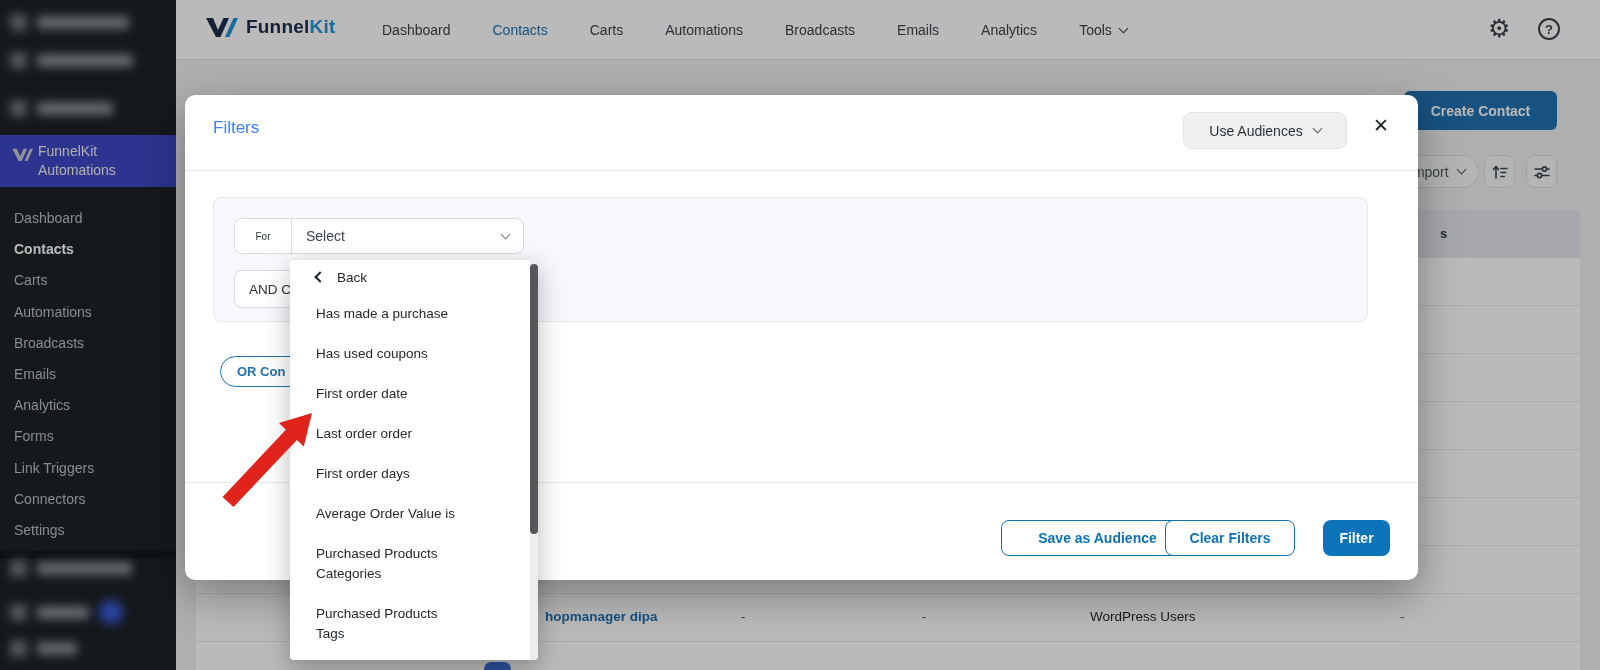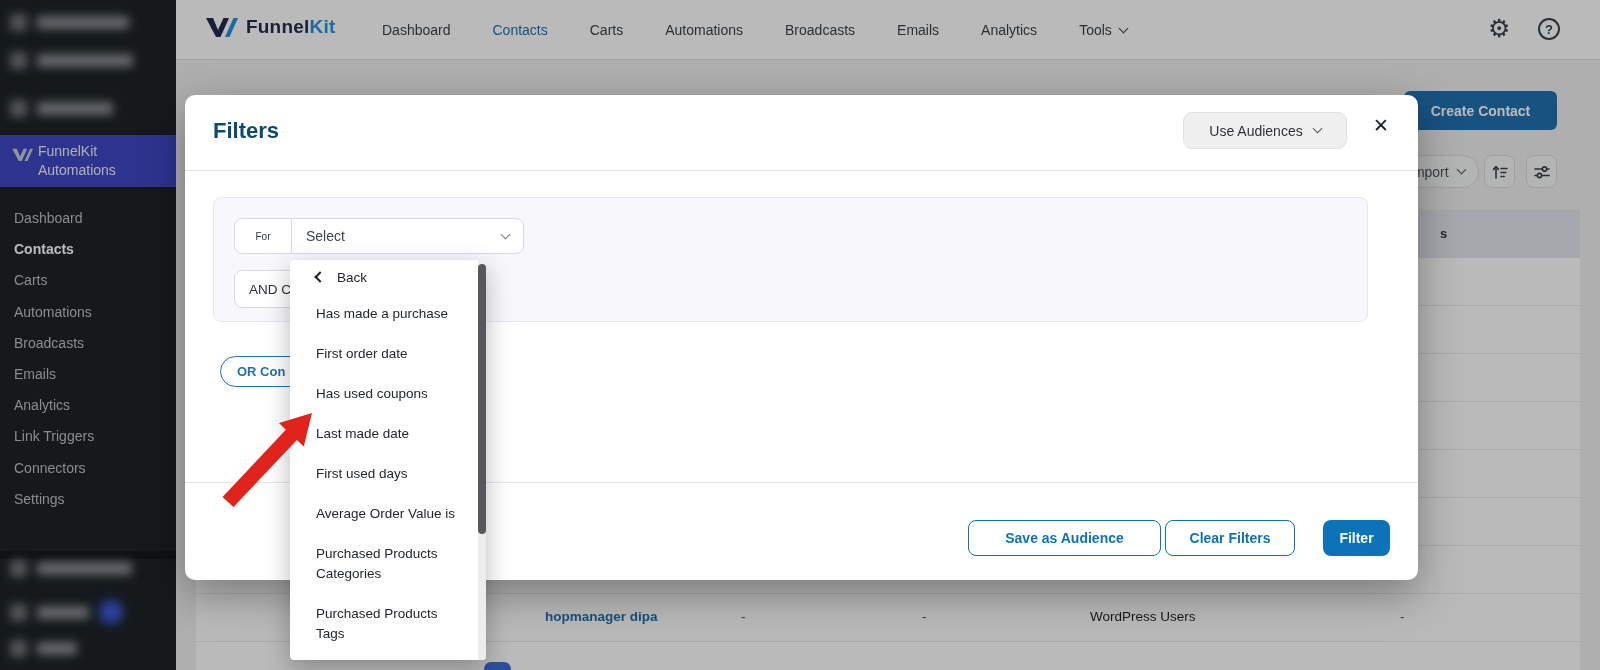--- a/index.html
+++ b/index.html
@@ -56,47 +56,47 @@
   .cell.link{color:#2271b1;font-weight:600;cursor:pointer;padding-left:12px;}
   .cell.dark{color:#1d2327;}
   .avatar-blue{position:absolute;left:288px;top:452px;width:27px;height:27px;border-radius:7px;background:#3b6fd9;}
 
   
   .overlay{position:absolute;left:0;top:0;width:1600px;height:670px;background:rgba(0,0,0,0.27);z-index:10;}
 
   
   .modal{position:absolute;left:185px;top:95px;width:1233px;height:485px;background:#fff;border-radius:10px;
          box-shadow:0 14px 44px rgba(0,0,0,0.35);z-index:20;}
-  .m-title{position:absolute;left:28px;top:23px;font-size:22px;font-weight:700;color:#0c4a6e;}
+  .m-title{position:absolute;left:28px;top:23px;font-size:17px;font-weight:400;color:#3b82f6;}
   .use-aud{position:absolute;left:998px;top:17px;width:164px;height:37px;background:#f0f0f1;border:1px solid #e3e3e6;
            border-radius:9px;display:flex;align-items:center;justify-content:center;gap:11px;font-size:14px;color:#2c3338;cursor:pointer;}
   .m-close{position:absolute;left:1188px;top:21px;font-size:19px;color:#1d2327;cursor:pointer;line-height:1;}
   .m-div{position:absolute;left:0;width:1233px;height:1px;background:#e6e6e9;}
   .f-panel{position:absolute;left:28px;top:102px;width:1155px;height:125px;background:#f8f8fc;
            border:1px solid #e7e7f0;border-radius:8px;}
   .for-select{position:absolute;left:20px;top:20px;width:290px;height:36px;background:#fff;border:1px solid #d9d9e0;
               border-radius:8px;display:flex;cursor:pointer;}
   .for-cell{width:57px;border-right:1px solid #d9d9e0;display:flex;align-items:center;justify-content:center;
             font-size:10px;color:#2c3338;}
   .sel-cell{flex:1;display:flex;align-items:center;padding:0 14px;font-size:14px;color:#3c434a;}
   .sel-cell .chv{margin-left:auto;color:#787c82;}
   .and-btn{position:absolute;left:20px;top:72px;width:118px;height:38px;background:#fff;border:1px solid #d9d9e0;
            border-radius:8px;display:flex;align-items:center;padding-left:14px;font-size:13.5px;color:#2c3338;cursor:pointer;}
   .or-btn{position:absolute;left:35px;top:261px;width:150px;height:31px;background:#fff;border:1px solid #2271b1;
           border-radius:16px;display:flex;align-items:center;padding-left:16px;font-size:13px;font-weight:600;
           color:#2271b1;cursor:pointer;}
   .ft-btn{position:absolute;top:425px;height:36px;border-radius:8px;font-size:14px;font-weight:600;
           display:flex;align-items:center;justify-content:center;cursor:pointer;}
   .ft-outline{background:#fff;border:1px solid #0c73b8;color:#0c73b8;}
-  .ft-save{left:783px;width:193px;}
+  .ft-save{left:816px;width:193px;}
   .ft-clear{left:980px;width:130px;}
   .ft-filter{left:1138px;width:67px;background:#0c73b8;color:#fff;}
 
   
-  .dropdown{position:absolute;left:290px;top:260px;width:196px;height:400px;background:#fff;border-radius:4px;
+  .dropdown{position:absolute;left:290px;top:260px;width:248px;height:400px;background:#fff;border-radius:4px;
             box-shadow:0 8px 26px rgba(0,0,0,0.28);z-index:30;overflow:hidden;}
   .dd-back{height:34px;display:flex;align-items:center;padding-left:26px;gap:13px;font-size:13.5px;color:#1d2327;cursor:pointer;}
   .dd-back .chv-left{color:#1d2327;}
   .dd-item{width:170px;padding:10px 0 10px 26px;font-size:13.5px;line-height:20px;color:#23282d;cursor:pointer;}
   .dd-scroll{position:absolute;right:0;top:0;width:8px;height:400px;background:#ededef;}
   .dd-thumb{position:absolute;left:0;top:4px;width:8px;height:270px;background:#55575b;border-radius:4px;cursor:pointer;}
 
   .red-arrow{position:absolute;left:215px;top:405px;z-index:40;}
 </style>
 </head>
@@ -130,20 +130,21 @@
     </div>
 
     <nav class="submenu">
       <div>Dashboard</div>
       <div class="active">Contacts</div>
       <div>Carts</div>
       <div>Automations</div>
       <div>Broadcasts</div>
       <div>Emails</div>
       <div>Analytics</div>
+      <div>Forms</div>
       <div>Link Triggers</div>
       <div>Connectors</div>
       <div>Settings</div>
     </nav>
 
     <div class="side-sep"></div>
     <div class="blur-row" style="left:10px;top:560px;">
       <span class="blur-ico"></span>
         <span class="blur-txt" style="width:95px;"></span>
     </div>
@@ -258,24 +259,24 @@
     <div class="ft-btn ft-outline ft-clear">Clear Filters</div>
     <div class="ft-btn ft-filter">Filter</div>
   </div>
 
   <div class="dropdown">
     <div class="dd-back">
       <i class="chv chv-left"></i>
       <span>Back</span>
     </div>
     <div class="dd-item">Has made a purchase</div>
+    <div class="dd-item">Has used coupons</div>
     <div class="dd-item">First order date</div>
-    <div class="dd-item">Has used coupons</div>
-    <div class="dd-item">Last made date</div>
-    <div class="dd-item">First used days</div>
+    <div class="dd-item">Last order order</div>
+    <div class="dd-item">First order days</div>
     <div class="dd-item">Average Order Value is</div>
     <div class="dd-item">Purchased Products Categories</div>
     <div class="dd-item">Purchased Products Tags</div>
     <div class="dd-scroll">
       <div class="dd-thumb"></div>
     </div>
   </div>
 
   <svg class="red-arrow" width="105" height="105" viewBox="215 405 105 105">
     <polygon points="312,413 303.8,446.5 296.9,439.9 233.5,507.1 222.5,496.9 285.9,429.7 279,423.1" fill="#e0241b"></polygon>

